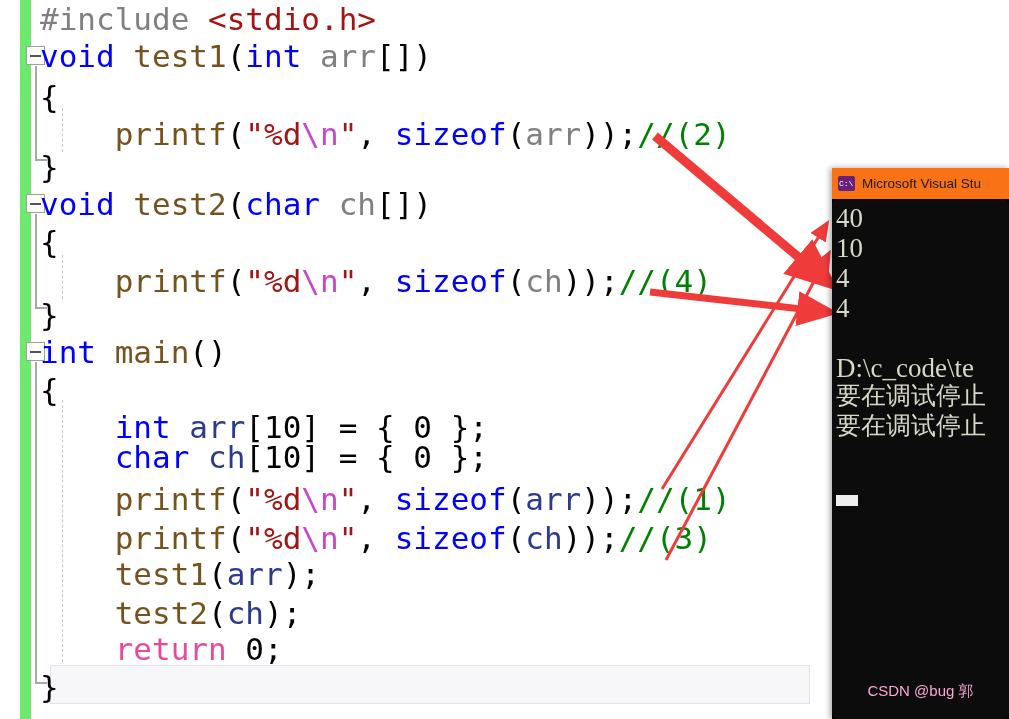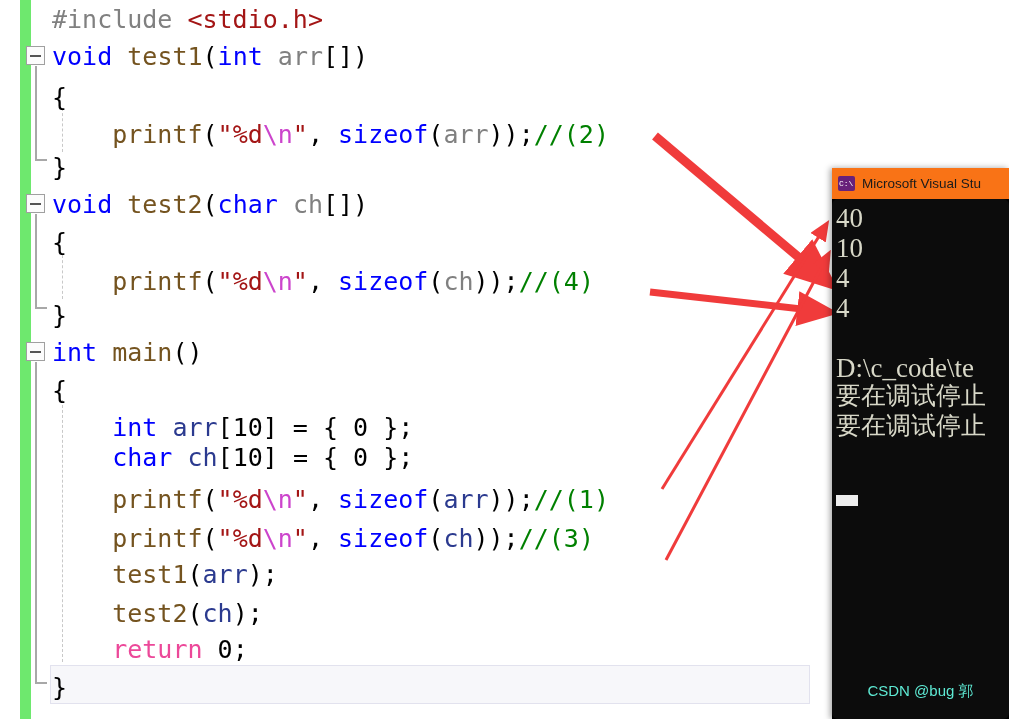--- a/index.html
+++ b/index.html
@@ -6,22 +6,22 @@
   body{width:1009px;height:719px;overflow:hidden;position:relative;
        font-family:"DejaVu Sans Mono","Liberation Mono",monospace;}
 
   
   #editor{position:absolute;left:0;top:0;width:1009px;height:719px;background:#ffffff;}
 
   .change-bar{position:absolute;left:20px;top:0;width:11px;height:719px;background:#6ee86e;}
 
   .code-area{position:absolute;left:0;top:0;width:1009px;height:719px;}
 
-  .ln{position:absolute;left:52px;height:39px;line-height:39px;
-      font-size:25px;white-space:pre;letter-spacing:0px;text-align:right;}
+  .ln{position:absolute;left:40px;height:39px;line-height:39px;
+      font-size:31px;white-space:pre;letter-spacing:0px;text-align:right;}
 
   
   .kw      {color:#0000ff;}
   .pre     {color:#808080;}
   .hdr     {color:#a31515;}
   .fn      {color:#74531f;}
   .str     {color:#a31515;}
   .esc     {color:#cc44cc;}
   .cmt     {color:#008000;}
   .param   {color:#808080;}
@@ -57,21 +57,21 @@
            flex:0 0 auto;position:relative;}
   .con-ico::after{content:"C:\\";position:absolute;left:1px;top:0px;font-size:8px;color:#fff;
                   font-family:"Liberation Mono",monospace;line-height:15px;}
   .con-body{position:relative;height:520px;background:#0c0c0c;overflow:hidden;
             padding:4px 0 0 4px;box-sizing:border-box;border-radius:6px;}
   .con-line{font-family:"Liberation Serif",serif;font-size:27px;line-height:30px;
             color:#d8d8c8;white-space:nowrap;}
   .con-line.cjk{font-family:Liberation Mono, monospace;font-size:25px;}
   .con-cursor{position:absolute;left:4px;top:296px;width:22px;height:11px;background:#eeeeee;}
   .watermark{position:absolute;left:0;bottom:18px;width:100%;text-align:center;
-             font-family:"Liberation Sans",sans-serif;font-size:15px;color:#5eead4;margin-top:20px;}
+             font-family:"Liberation Sans",sans-serif;font-size:15px;color:#f9a8d4;margin-top:20px;}
 </style>
 </head>
 <body>
 
 <div id="editor">
 
   <div class="change-bar"></div>
 
   <div class="collapse" style="top:46px"></div>
   <div class="collapse" style="top:194px"></div>

